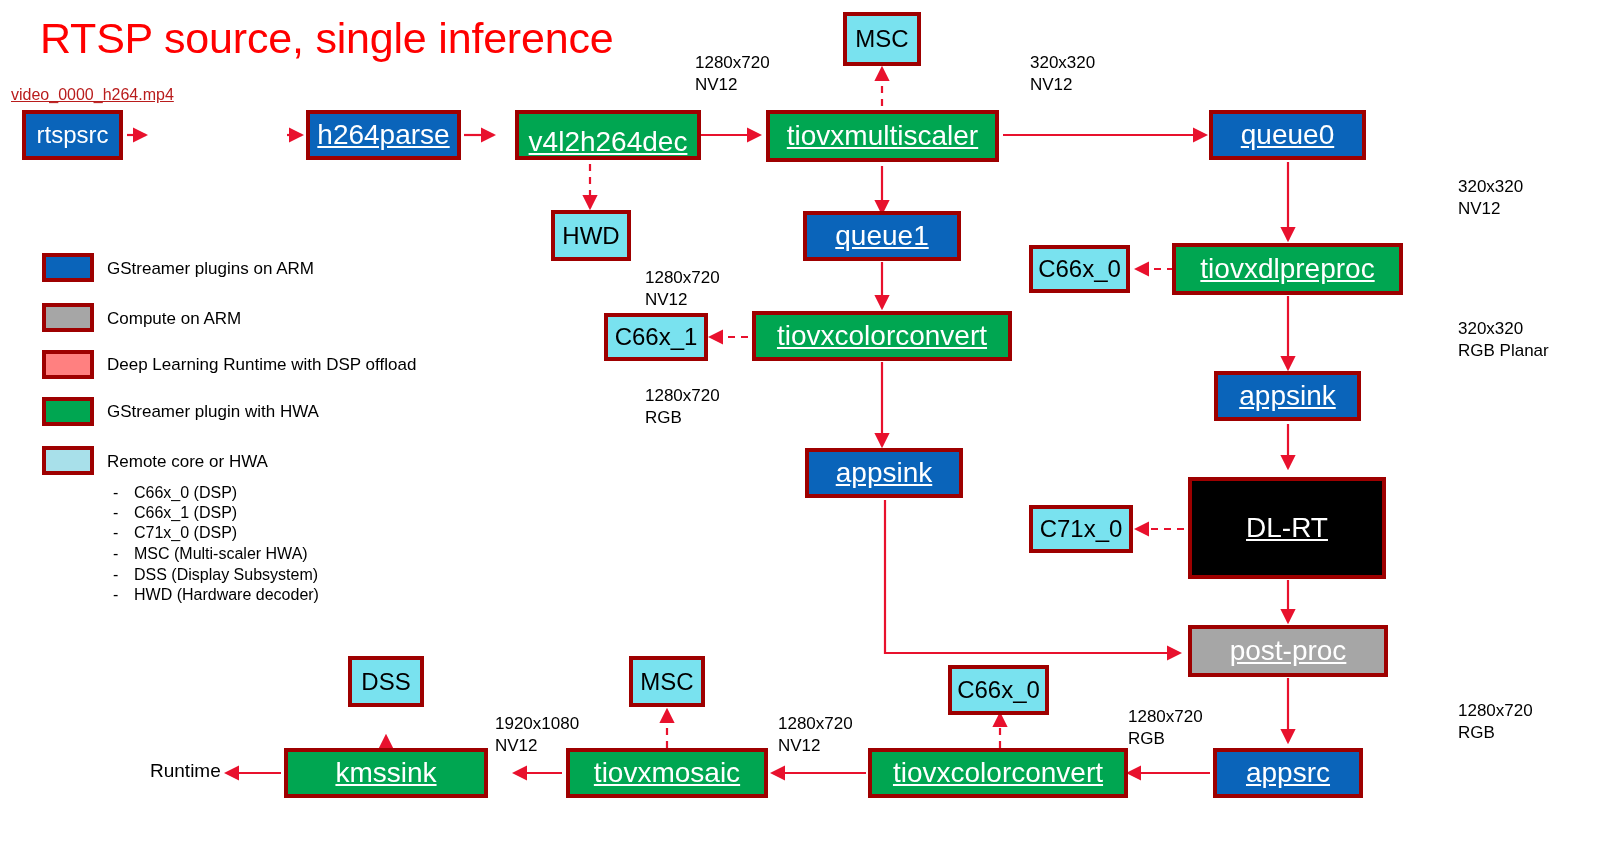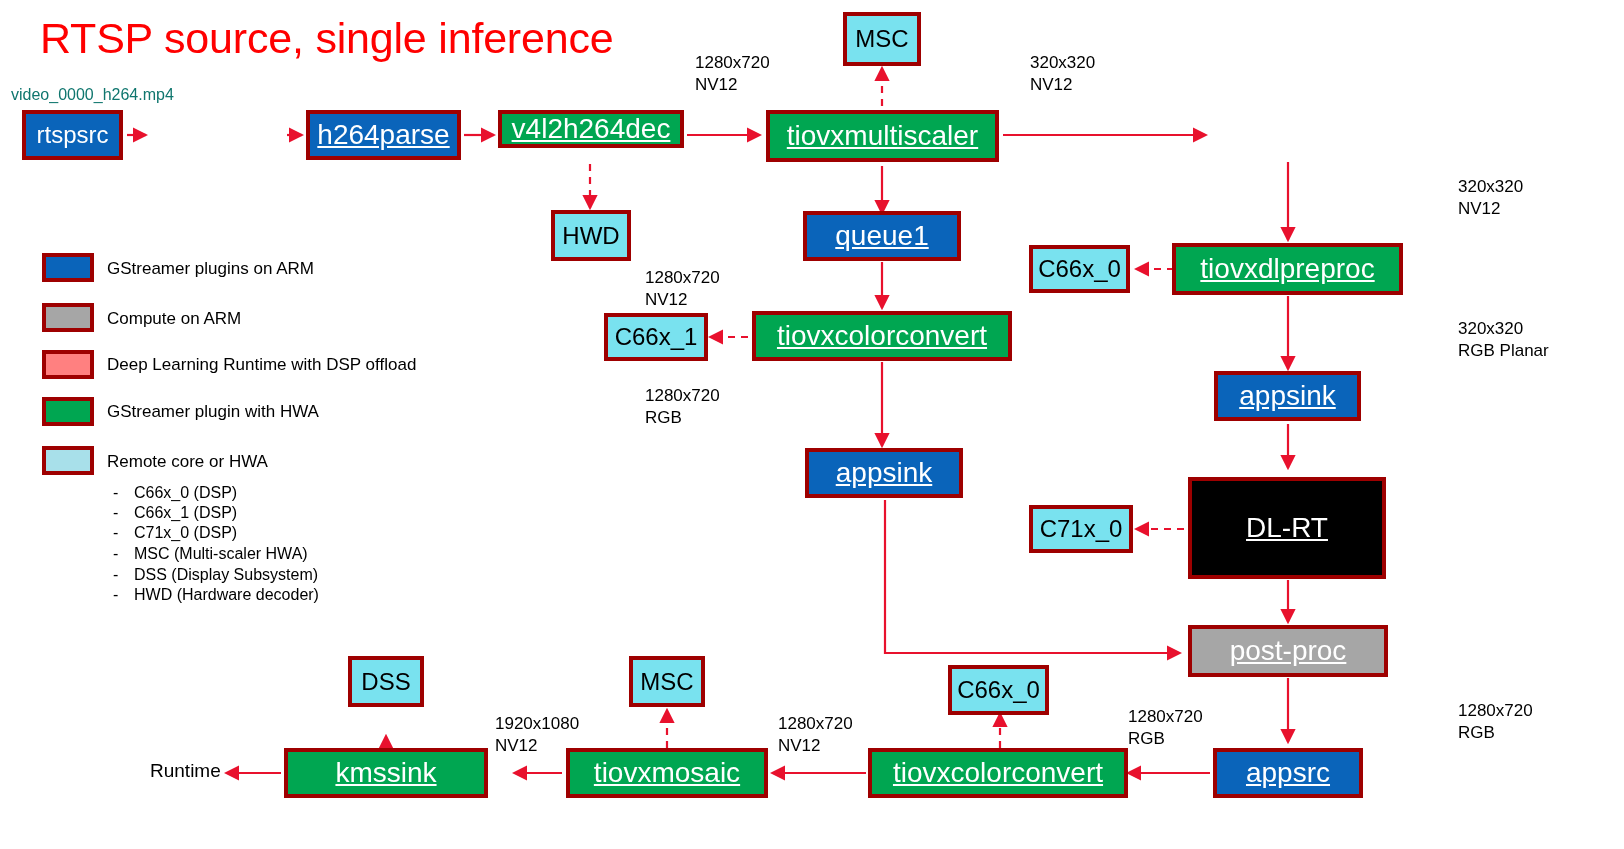--- a/index.html
+++ b/index.html
@@ -52,22 +52,23 @@
   .cap {
     position: absolute;
     font-size: 17px;
     color: #000000;
     line-height: 1.28;
     white-space: pre;
   }
   .cap-file {
     position: absolute;
     font-size: 16px;
-    color: #0f766e;
-    white-space: nowrap;
+    color: #b91c1c;
+    white-space: nowrap;
+    text-decoration: underline;
   }
   .cap-display {
     position: absolute;
     font-size: 19px;
     color: #000000;
     white-space: nowrap;
   }
 
   
   .legend-swatch {
@@ -174,36 +175,39 @@
 
   <div class="node n-blue fs24" style="left:22px;   top:110px; width:101px; height:50px;">
     <span>rtspsrc</span>
   </div>
 
 
   <div class="node n-blue fs28" style="left:306px;  top:110px; width:155px; height:50px;">
     <span>h264parse</span>
   </div>
 
-  <div class="node n-green fs28" style="left:498px;  top:110px; width:186px; height:38px;">
+  <div class="node n-green fs28" style="left:515px;  top:110px; width:186px; height:50px;align-items:flex-end;">
     <span>v4l2h264dec</span>
   </div>
 
   <div class="node n-cyan fs24" style="left:551px;  top:210px; width:80px;  height:51px;">
     <span>HWD</span>
   </div>
 
   <div class="node n-cyan fs24" style="left:843px;  top:12px;  width:78px;  height:54px;">
     <span>MSC</span>
   </div>
 
   <div class="node n-green fs28" style="left:766px;  top:110px; width:233px; height:52px;">
     <span>tiovxmultiscaler</span>
   </div>
 
+  <div class="node n-blue fs28" style="left:1209px; top:110px; width:157px; height:50px;">
+    <span>queue0</span>
+  </div>
 
   <div class="node n-blue fs28" style="left:803px;  top:211px; width:158px; height:50px;">
     <span>queue1</span>
   </div>
 
   <div class="node n-cyan fs24" style="left:1029px; top:245px; width:101px; height:48px;">
     <span>C66x_0</span>
   </div>
 
   <div class="node n-green fs28" style="left:1172px; top:243px; width:231px; height:52px;">

